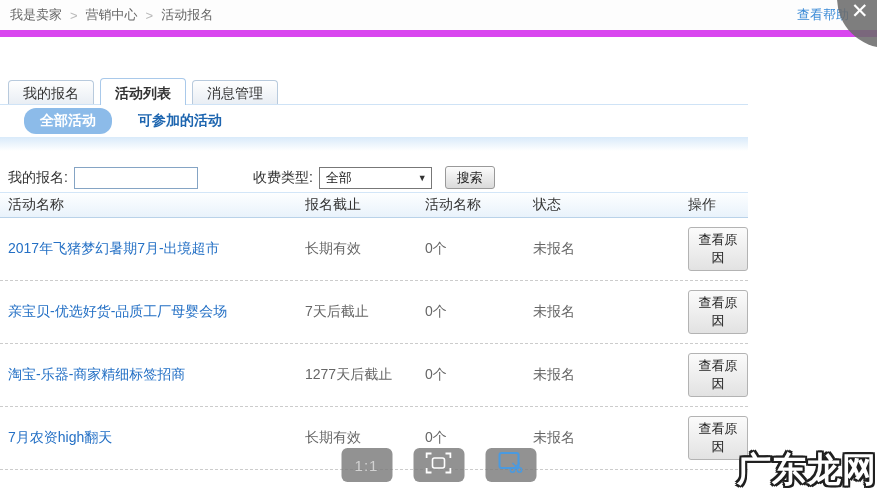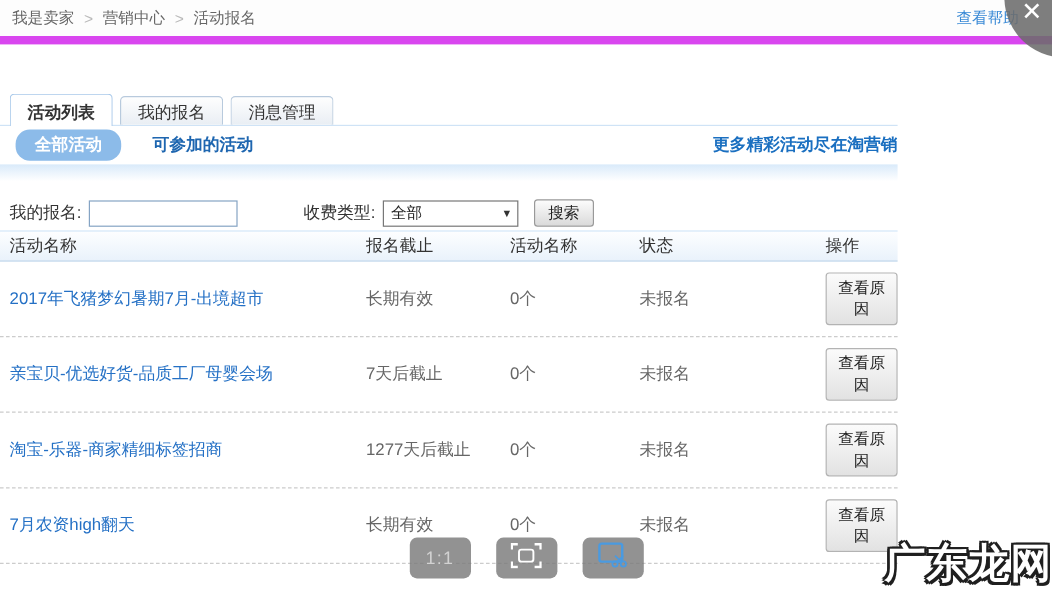--- a/index.html
+++ b/index.html
@@ -30,21 +30,21 @@
     background:linear-gradient(#fefefe,#e9eef4);
     border:1px solid #b8cadd;border-bottom:none;border-radius:4px 4px 0 0;
     padding:4px 14px 3px;margin-right:6px;height:24px;white-space:nowrap;
   }
   .tab.active{
     background:#fff;font-weight:bold;border-color:#a9c9ea;
     height:27px;margin-bottom:-1px;padding-top:6px;
   }
 
   
-  .subnav{position:relative;height:32px;display:flex;align-items:center;padding-left:13px;}
+  .subnav{position:relative;height:32px;display:flex;align-items:center;padding-left:24px;}
   .pill{
     background:#8cbbe9;color:#fff;font-size:14px;font-weight:bold;
     border-radius:12px;padding:4px 16px;cursor:pointer;
   }
   .joinable{color:#1e66b0;font-size:14px;font-weight:bold;margin-left:26px;cursor:pointer;text-decoration:none;}
   .more-link{position:absolute;right:0;color:#1a6fc0;font-size:14px;font-weight:bold;cursor:pointer;text-decoration:none;}
   .subnav-fade{height:14px;background:linear-gradient(#d9eafa,#ffffff);}
 
   
   .searchrow{margin:15px 0 0 8px;display:flex;align-items:center;font-size:14px;color:#333;}
@@ -117,29 +117,28 @@
       <span class="bc-item">营销中心</span>
       <span class="bc-sep">&gt;</span>
       <span class="bc-item current">活动报名</span>
     </nav>
   <a class="help-link">查看帮助</a>
 </div>
 
 <div class="content">
 
   <div class="tabstrip">
+      <div class="tab">我的报名</div>
       <div class="tab active">活动列表</div>
-      <div class="tab">我的报名</div>
       <div class="tab">消息管理</div>
     </div>
 
   <div class="subnav">
     <span class="pill">全部活动</span>
     <a class="joinable">可参加的活动</a>
-    <a class="more-link">更多精彩活动尽在淘营销</a>
   </div>
   <div class="subnav-fade"></div>
 
   <div class="searchrow">
     <label>我的报名:</label>
     <input class="name-input" value="" style="">
     <label class="fee-label">收费类型:</label>
     <div class="fake-select">
       <span>全部</span>
       <span class="arrow">▼</span>

